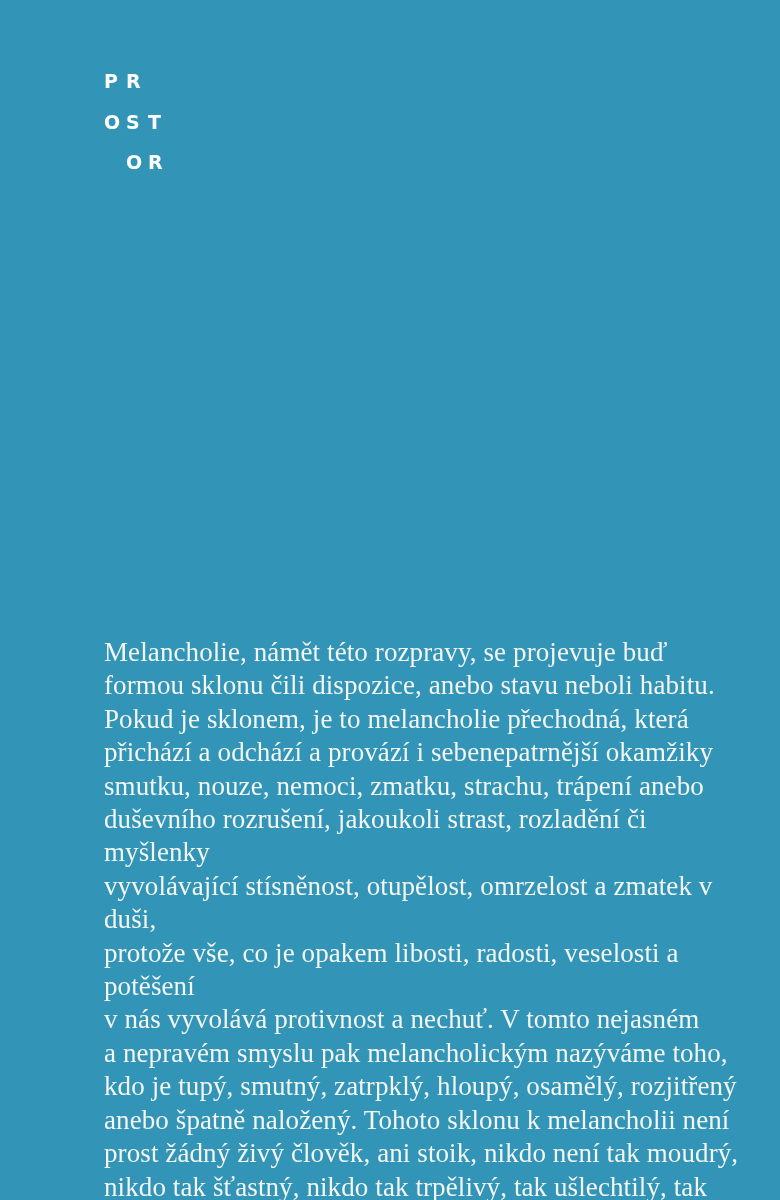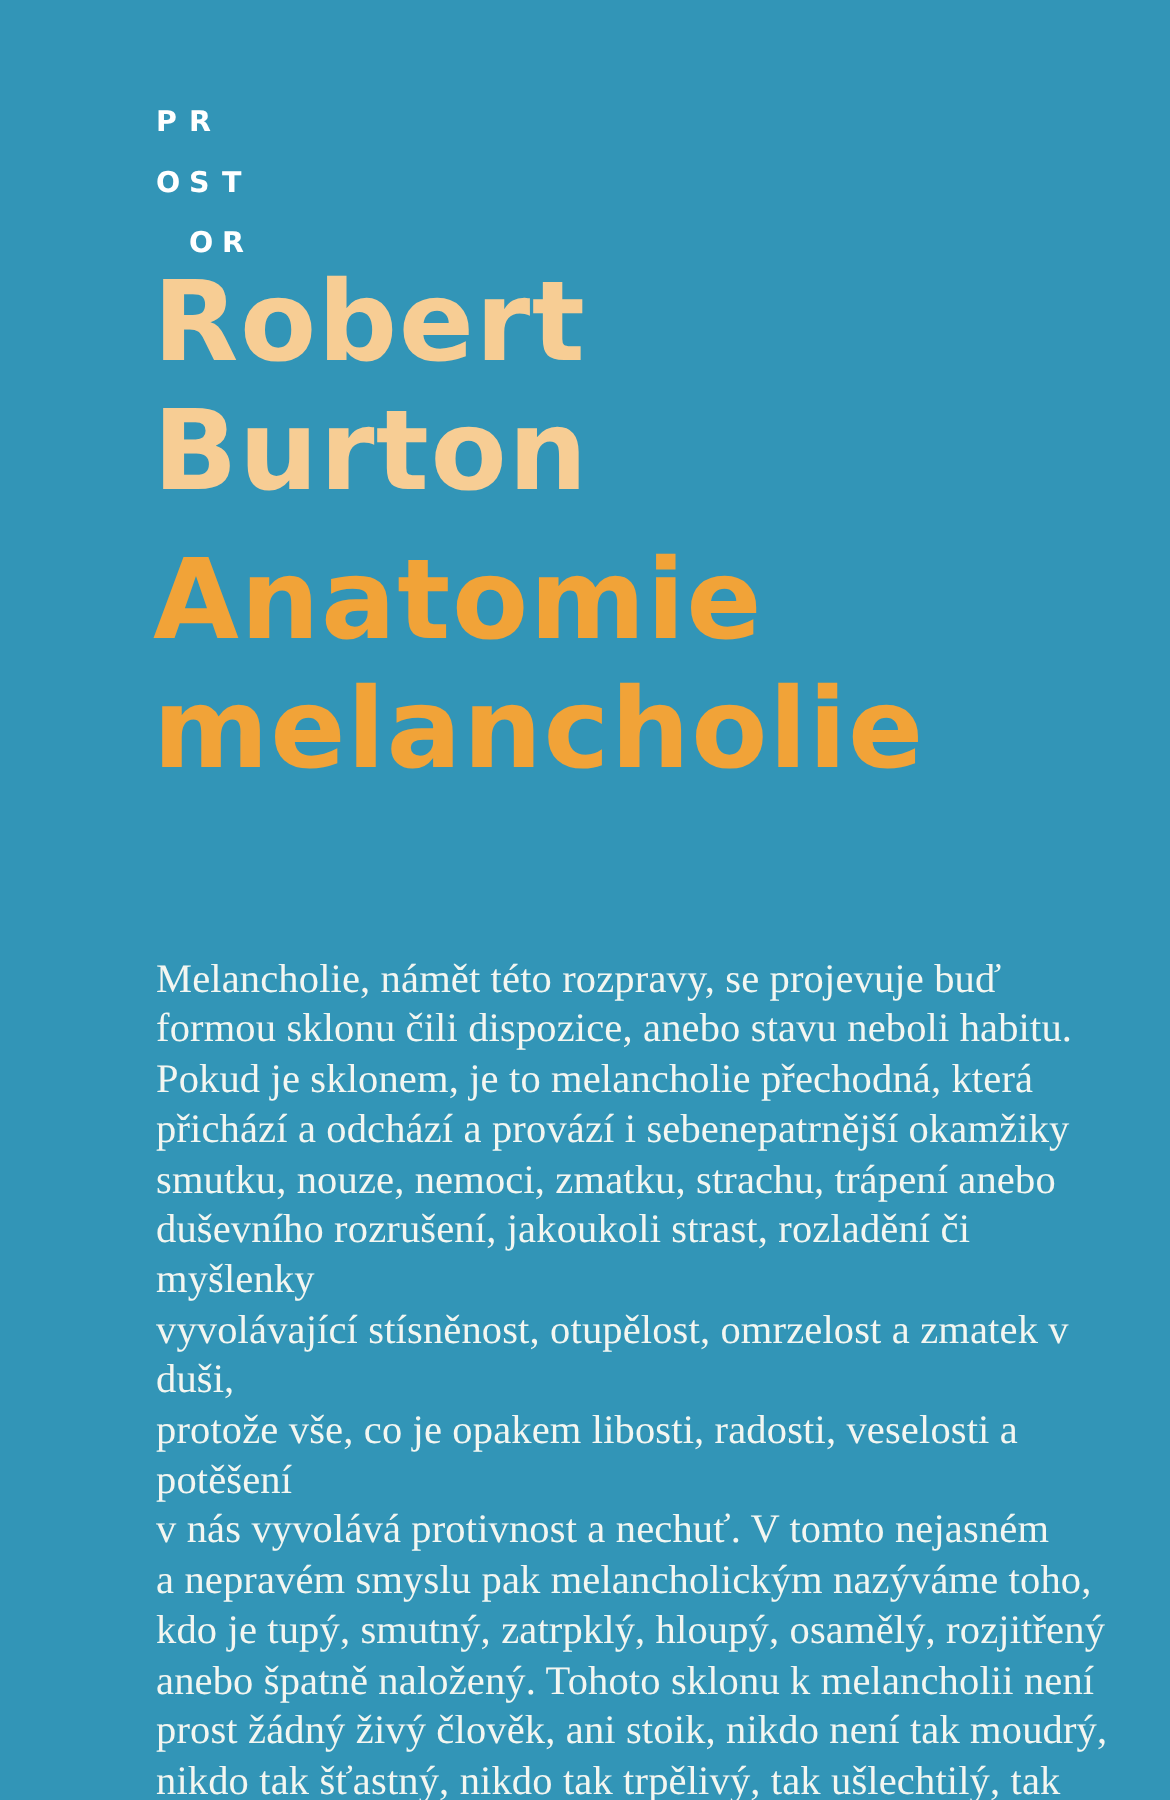--- a/index.html
+++ b/index.html
@@ -68,25 +68,21 @@
     <span>R</span>
     <span></span>
     <span>O</span>
     <span>S</span>
     <span>T</span>
     <span></span>
     <span>O</span>
     <span>R</span>
   </div>
 
-  <div class="display author">Robert
-Burton</div>
 
-  <div class="display title">Anatomie
-melancholie</div>
 
   <div class="excerpt">Melancholie, námět této rozpravy, se projevuje buď
 formou sklonu čili dispozice, anebo stavu neboli habitu.
 Pokud je sklonem, je to melancholie přechodná, která
 přichází a odchází a provází i sebenepatrnější okamžiky
 smutku, nouze, nemoci, zmatku, strachu, trápení anebo
 duševního rozrušení, jakoukoli strast, rozladění či myšlenky
 vyvolávající stísněnost, otupělost, omrzelost a zmatek v duši,
 protože vše, co je opakem libosti, radosti, veselosti a potěšení
 v nás vyvolává protivnost a nechuť. V tomto nejasném

